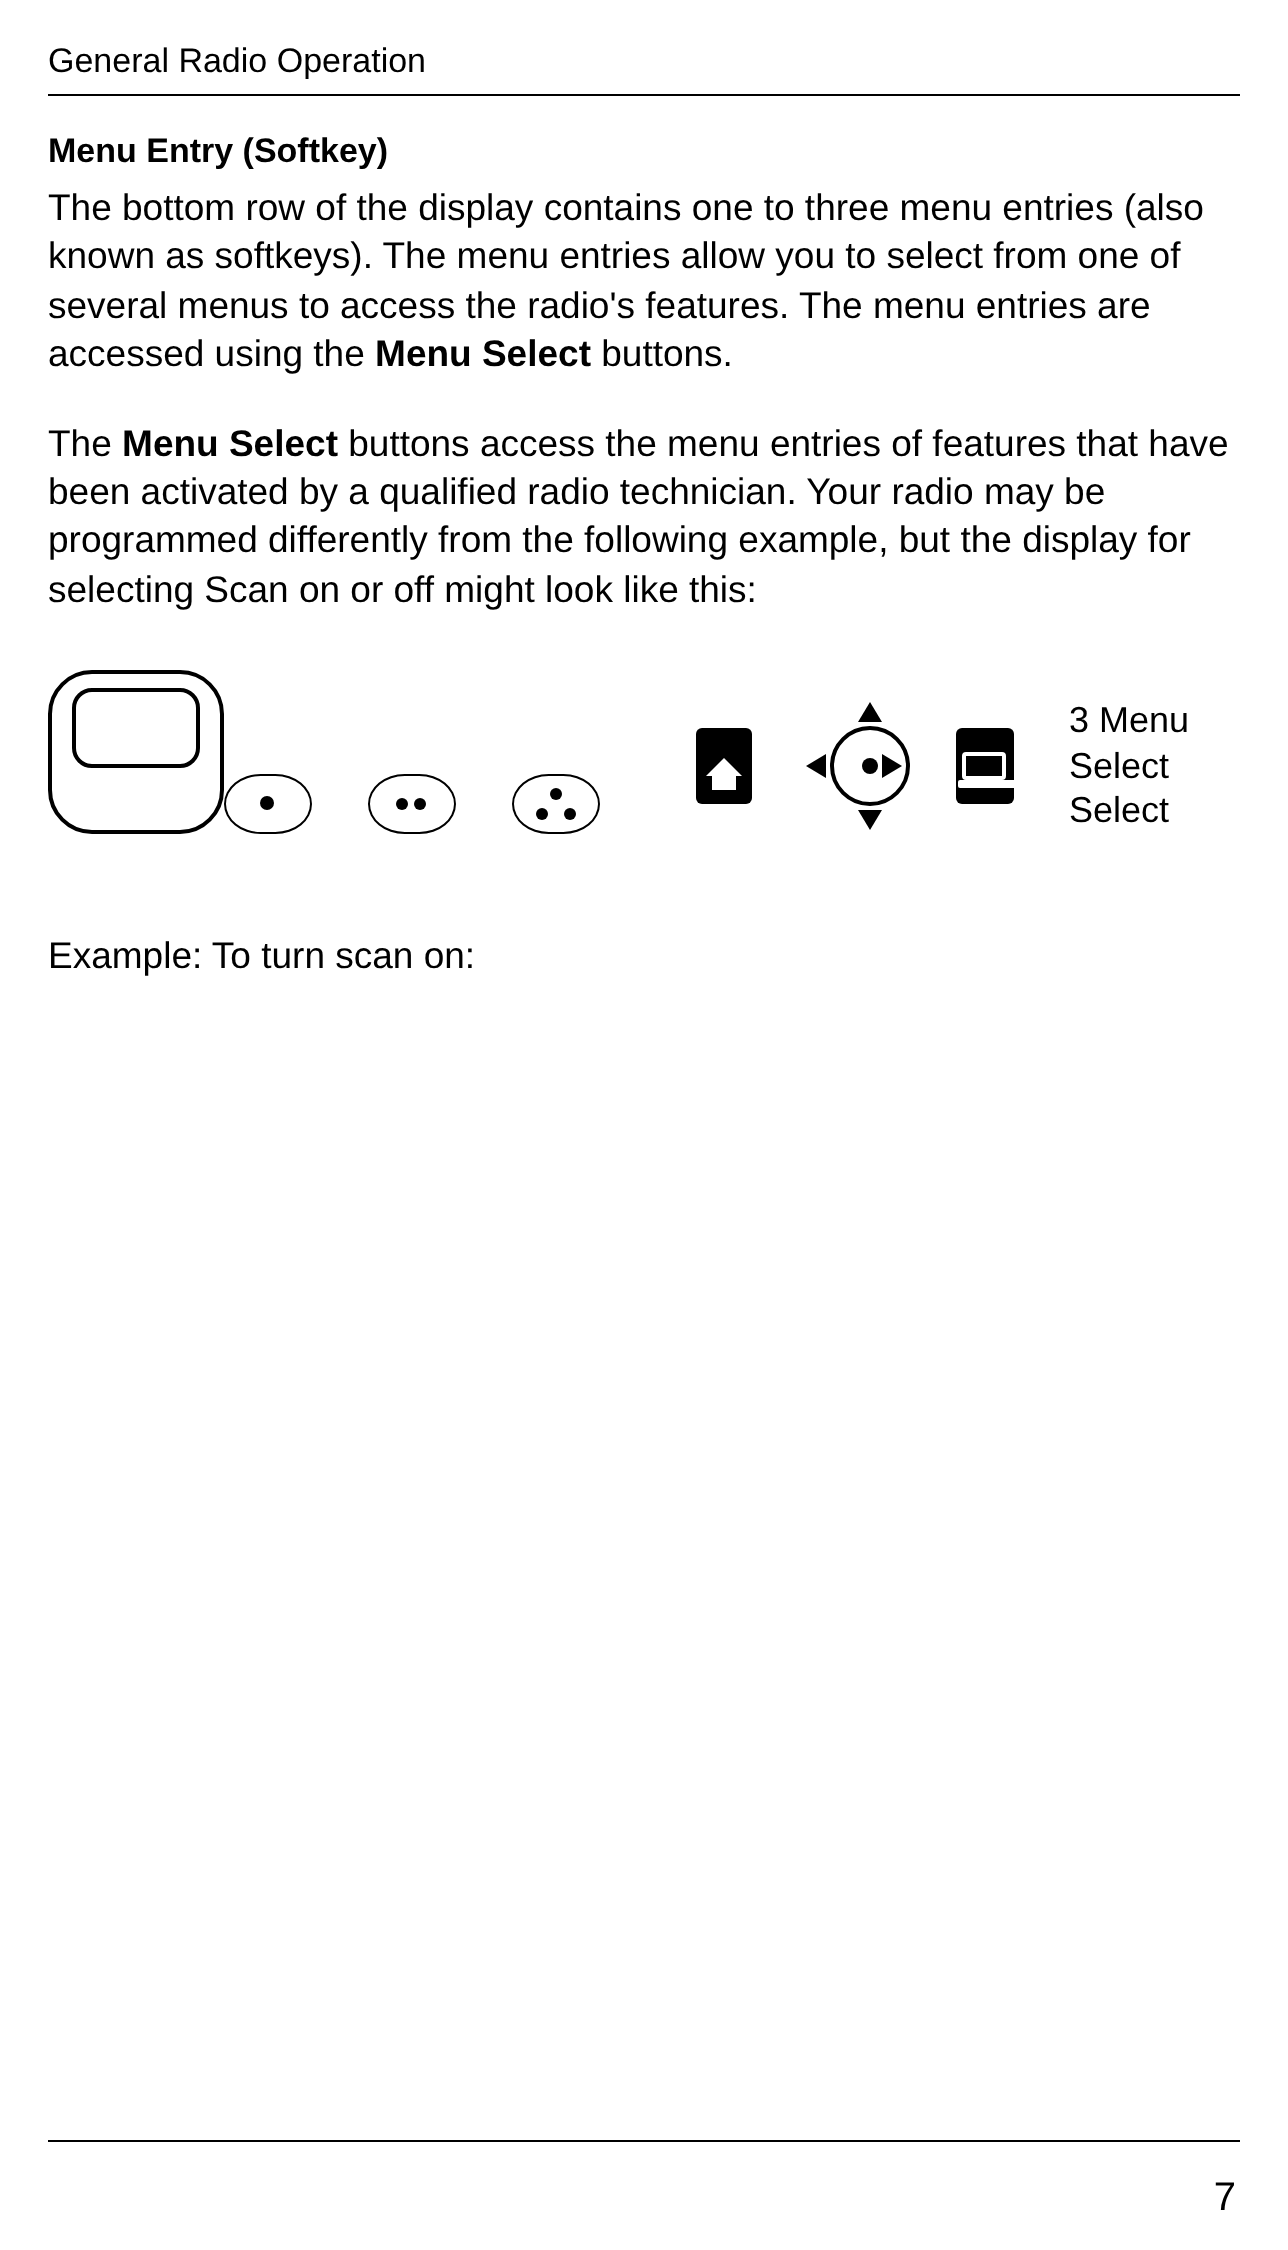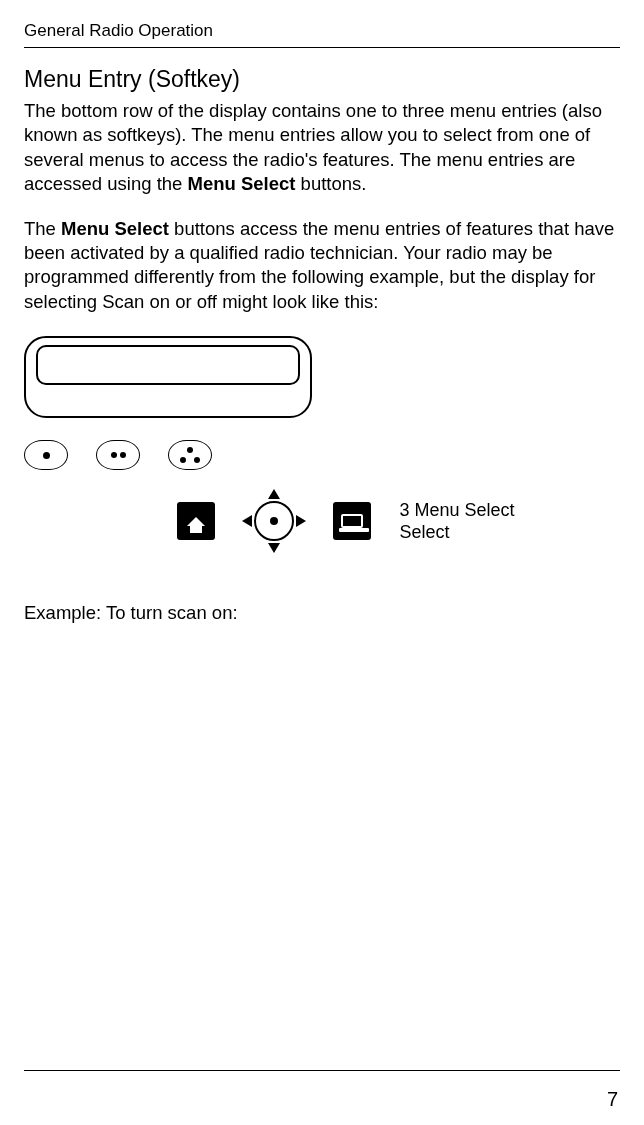--- a/index.html
+++ b/index.html
@@ -21,34 +21,33 @@
     font-size: 17px;
     padding-top: 21px;
     padding-bottom: 6px;
   }
   .top-rule {
     border: none;
     border-top: 1.5px solid #000;
     margin: 0 0 18px 0;
   }
   h2.section-title {
-    font-size: 23px;
-    font-weight: normal;
+    font-size: 17px;
+    font-weight: bold;
     margin: 0 0 6px 0;
   }
   p.body {
     font-size: 18.5px;
     line-height: 1.32;
     margin: 0 0 20px 0;
   }
   .bold { font-weight: bold; }
   .diagram-wrap {
     display: flex;
-    flex-direction: column;
-    align-items: flex-start;
+    align-items: flex-end;
     margin: 22px 0 50px 0;
   }
   .display-frame {
     width: 288px;
     height: 82px;
     border: 2.5px solid #000;
     border-radius: 22px;
     position: relative;
     display:flex;
     align-items:center;

